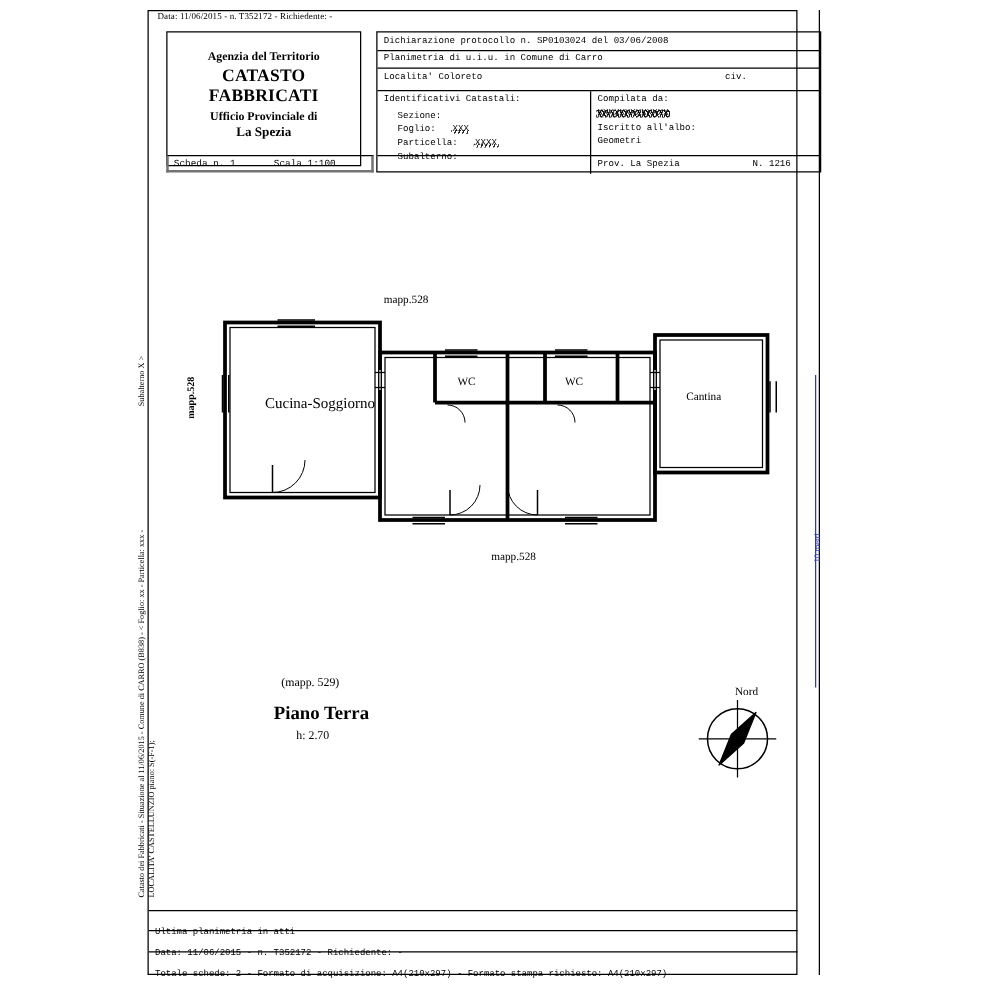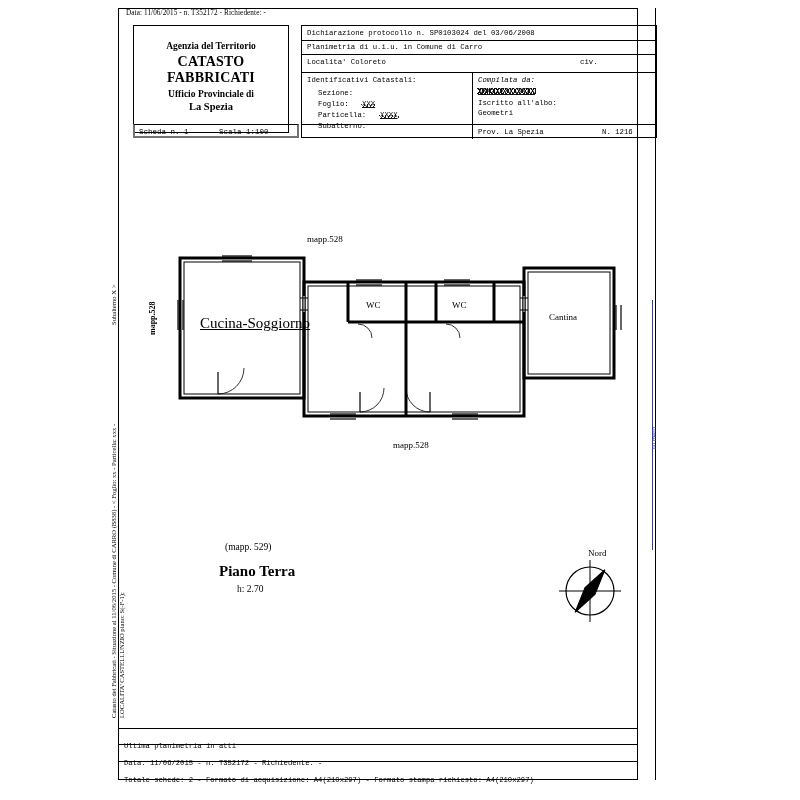--- a/index.html
+++ b/index.html
@@ -96,21 +96,20 @@
     top: 47px; left: 170px;
     height: 66px;
     border-left: 1px solid #000;
   }
 
   
   .redact {
     display: inline-block;
     position: relative;
     color: #111;
-    text-decoration: underline;
   }
   .redact::after {
     content: "";
     position: absolute;
     left: -1px; right: -1px;
     top: 45%;
     height: 3px;
     background:
       repeating-linear-gradient(115deg, #000 0 1px, transparent 1px 3px);
     opacity: .85;
@@ -222,21 +221,21 @@
     <div class="c mono" style="left:278px; top:32px;">civ.</div>
 
     <div class="c mono" style="left:5px; top:50px;">Identificativi Catastali:</div>
     <div class="c mono" style="left:16px; top:63px;">Sezione:</div>
     <div class="c mono" style="left:16px; top:74px;">Foglio:</div>
     <div class="c mono" style="left:60px; top:74px;"><span class="redact">XXX</span></div>
     <div class="c mono" style="left:16px; top:85px;">Particella:</div>
     <div class="c mono" style="left:78px; top:85px;"><span class="redact">XXXX</span></div>
     <div class="c mono" style="left:16px; top:96px;">Subalterno:</div>
 
-    <div class="c mono" style="left:176px; top:50px;font-style:italic;">Compilata da:</div>
+    <div class="c mono" style="left:176px; top:50px;">Compilata da:</div>
     <div class="c mono" style="left:176px; top:61px;"><span class="redact heavy">XXXXXXXXXXXXX</span></div>
     <div class="c mono" style="left:176px; top:73px;">Iscritto all'albo:</div>
     <div class="c mono" style="left:176px; top:83px;text-align:center;">Geometri</div>
     <div class="c mono" style="left:176px; top:102px;">Prov. La Spezia</div>
     <div class="c mono" style="left:300px; top:102px;">N.  1216</div>
   </div>
 
   <div class="vtext" style="left:110px; top:325px; font-size:6.6px;">Subalterno X &gt;</div>
   <div class="vtext" style="left:110px; top:718px; font-size:6.6px;">Catasto dei Fabbricati - Situazione al 11/06/2015 - Comune di CARRO (B838) - &lt; Foglio: xx - Particella: xxx -</div>
   <div class="vtext" style="left:118px; top:718px; font-size:6.6px;">LOCALITA' CASTELLUNZIO piano: S(-F-1);</div>
@@ -316,21 +315,21 @@
       <path d="M 590 565 L 596 591 L 590 617 L 584 591 Z" stroke-width="1" fill="#000" transform="rotate(35 590 591)"></path>
     </g>
   </svg>
 
   <div class="dimline" style="left:652px; top:300px; height:250px;"></div>
   <div class="dimlabel" style="left:650px; top:450px;">10 metri</div>
 
   <div class="planlabel" style="left:307px; top:234px; font-size:9px;">mapp.528</div>
   <div class="planlabel" style="left:393px; top:440px; font-size:9px;">mapp.528</div>
 
-  <div class="planlabel" style="left:200px; top:315px; font-size:15px;text-decoration:underline;">Cucina-Soggiorno</div>
+  <div class="planlabel" style="left:212px; top:315px; font-size:12px;">Cucina-Soggiorno</div>
   <div class="planlabel" style="left:366px; top:300px; font-size:9px;">WC</div>
   <div class="planlabel" style="left:452px; top:300px; font-size:9px;">WC</div>
   <div class="planlabel" style="left:549px; top:312px; font-size:9px;">Cantina</div>
 
   <div class="planlabel" style="left:225px; top:542px; font-size:9.5px;">(mapp. 529)</div>
   <div class="planlabel" style="left:219px; top:563px; font-size:15px; font-weight:bold;">Piano Terra</div>
   <div class="planlabel" style="left:237px; top:584px; font-size:9.5px;">h: 2.70</div>
 
   <div class="planlabel" style="left:588px; top:548px; font-size:9px;">Nord</div>
 

